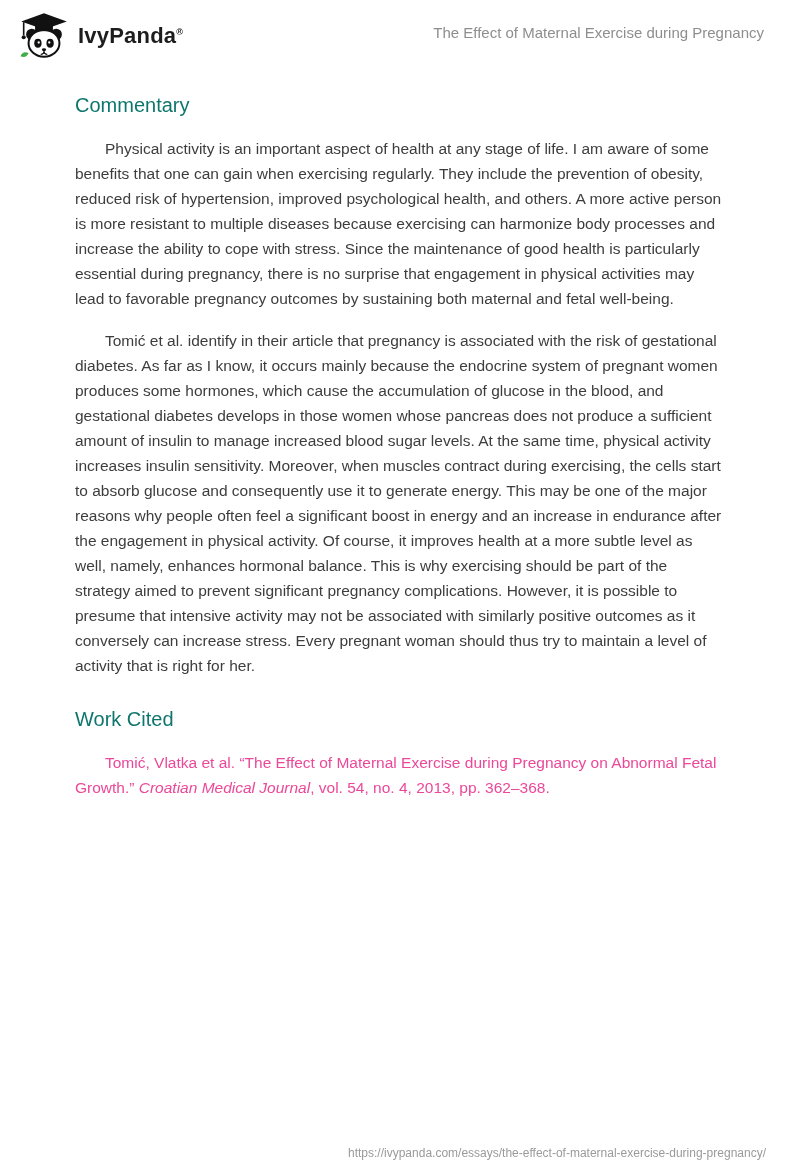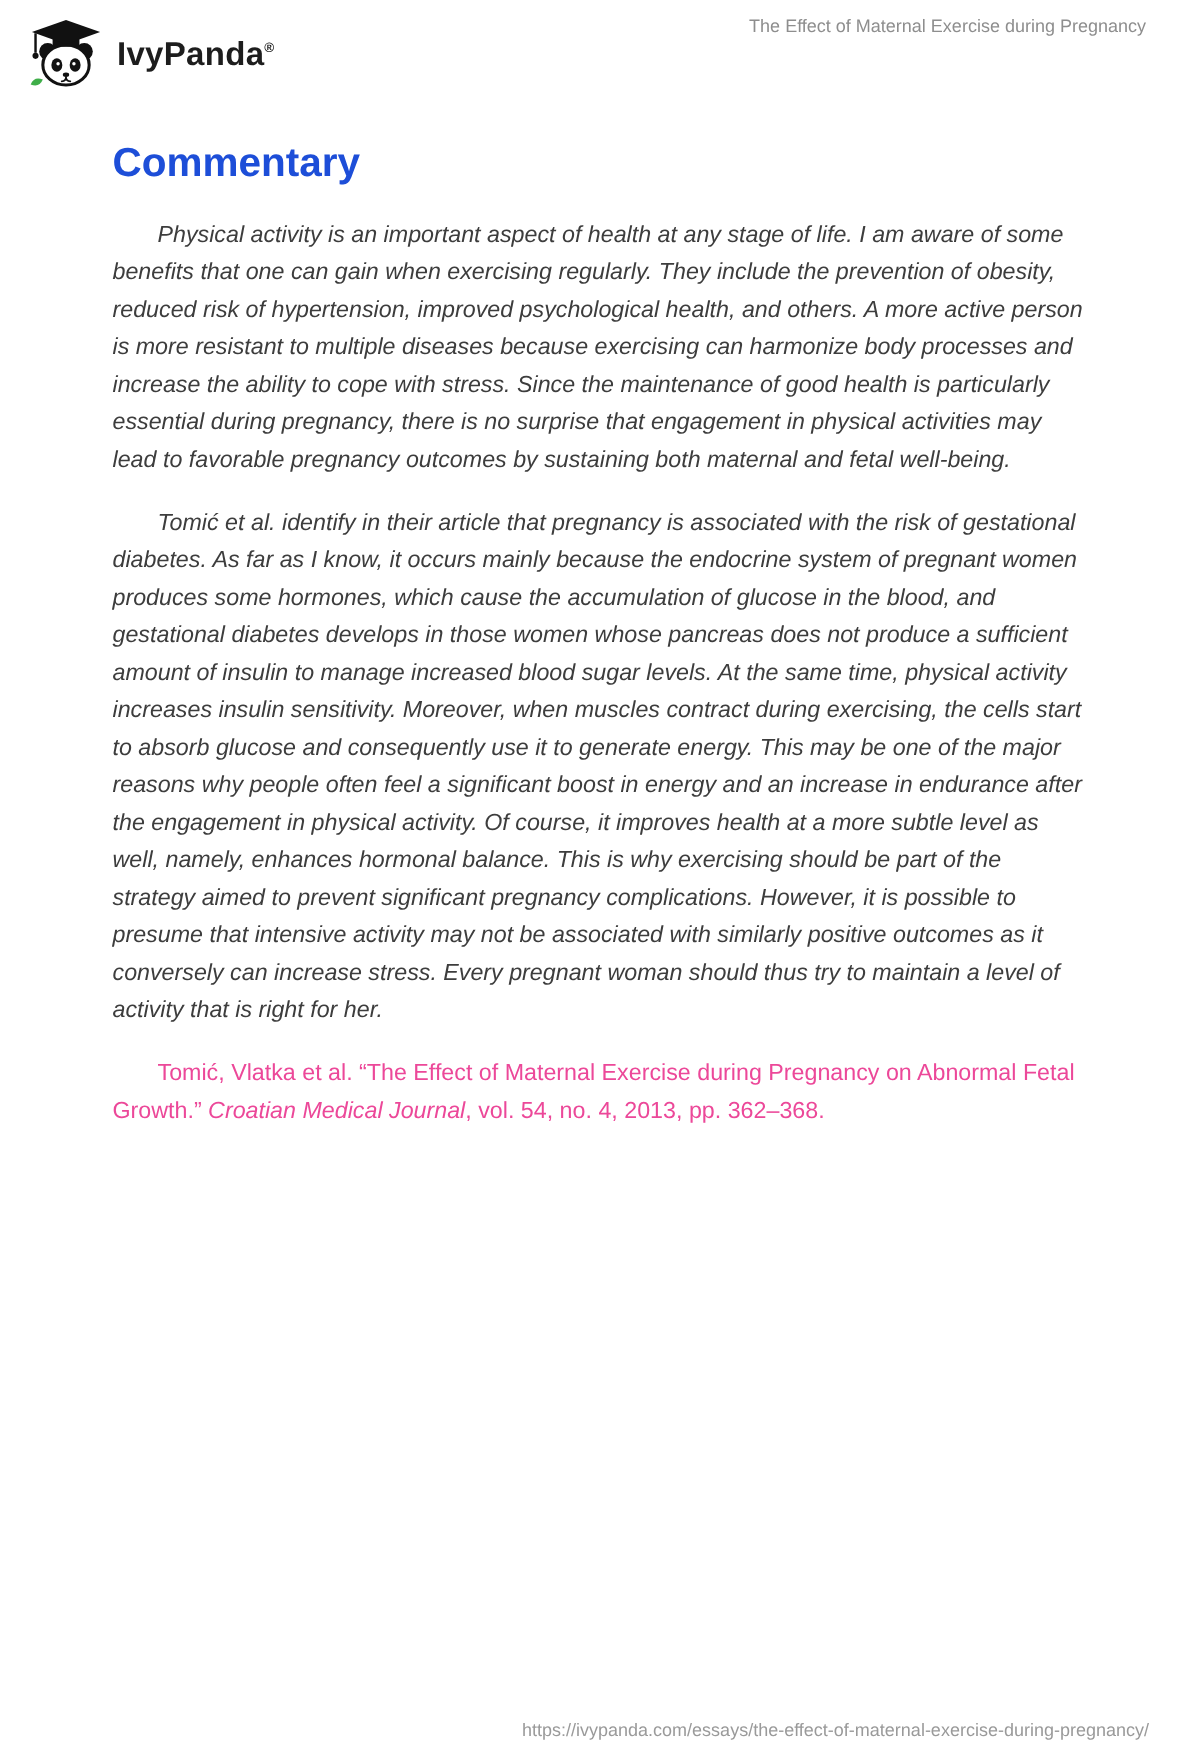--- a/index.html
+++ b/index.html
@@ -32,42 +32,42 @@
     color: #1d1d1d;
     letter-spacing: 0.2px;
     text-align: center;
   }
   .brand-name sup {
     font-size: 9px;
     font-weight: 700;
     vertical-align: super;
   }
   .doc-title {
-    font-size: 12px;
+    font-size: 15px;
     color: #8e8e8e;
+    margin-top: 14px;
     text-align: center;
   }
   .content {
     padding: 0 75px;
   }
   .section-heading {
-    font-size: 27px;
+    font-size: 20px;
     line-height: 1.1;
-    color: #1d4ed8;
-    font-weight: 700;
+    color: #0f766e;
+    font-weight: 400;
     margin: 26px 0 20px 0;
   }
   .section-heading.second { margin-top: 30px; }
   p.body-para {
     font-size: 15.5px;
     line-height: 25px;
     color: #3d3d3d;
     text-indent: 30px;
     margin: 0 0 17px 0;
-    font-style: italic;
   }
   p.citation {
     font-size: 15.5px;
     line-height: 25px;
     color: #ec4899;
     text-indent: 30px;
     margin: 0;
   }
   .footer {
     position: absolute;
@@ -112,17 +112,18 @@
   <div class="doc-title">The Effect of Maternal Exercise during Pregnancy</div>
 </div>
 
 <div class="content">
   <h1 class="section-heading">Commentary</h1>
 
   <p class="body-para">Physical activity is an important aspect of health at any stage of life. I am aware of some benefits that one can gain when exercising regularly. They include the prevention of obesity, reduced risk of hypertension, improved psychological health, and others. A more active person is more resistant to multiple diseases because exercising can harmonize body processes and increase the ability to cope with stress. Since the maintenance of good health is particularly essential during pregnancy, there is no surprise that engagement in physical activities may lead to favorable pregnancy outcomes by sustaining both maternal and fetal well-being.</p>
 
   <p class="body-para">Tomić et al. identify in their article that pregnancy is associated with the risk of gestational diabetes. As far as I know, it occurs mainly because the endocrine system of pregnant women produces some hormones, which cause the accumulation of glucose in the blood, and gestational diabetes develops in those women whose pancreas does not produce a sufficient amount of insulin to manage increased blood sugar levels. At the same time, physical activity increases insulin sensitivity. Moreover, when muscles contract during exercising, the cells start to absorb glucose and consequently use it to generate energy. This may be one of the major reasons why people often feel a significant boost in energy and an increase in endurance after the engagement in physical activity. Of course, it improves health at a more subtle level as well, namely, enhances hormonal balance. This is why exercising should be part of the strategy aimed to prevent significant pregnancy complications. However, it is possible to presume that intensive activity may not be associated with similarly positive outcomes as it conversely can increase stress. Every pregnant woman should thus try to maintain a level of activity that is right for her.</p>
 
+  <h1 class="section-heading second">Work Cited</h1>
 
   <p class="citation"><span>Tomić, Vlatka et al. “The Effect of Maternal Exercise during Pregnancy on Abnormal Fetal Growth.” </span><em>Croatian Medical Journal</em><span>, vol. 54, no. 4, 2013, pp. 362–368.</span></p>
 </div>
 
 <div class="footer">https://ivypanda.com/essays/the-effect-of-maternal-exercise-during-pregnancy/</div>
 
 </body></html>

